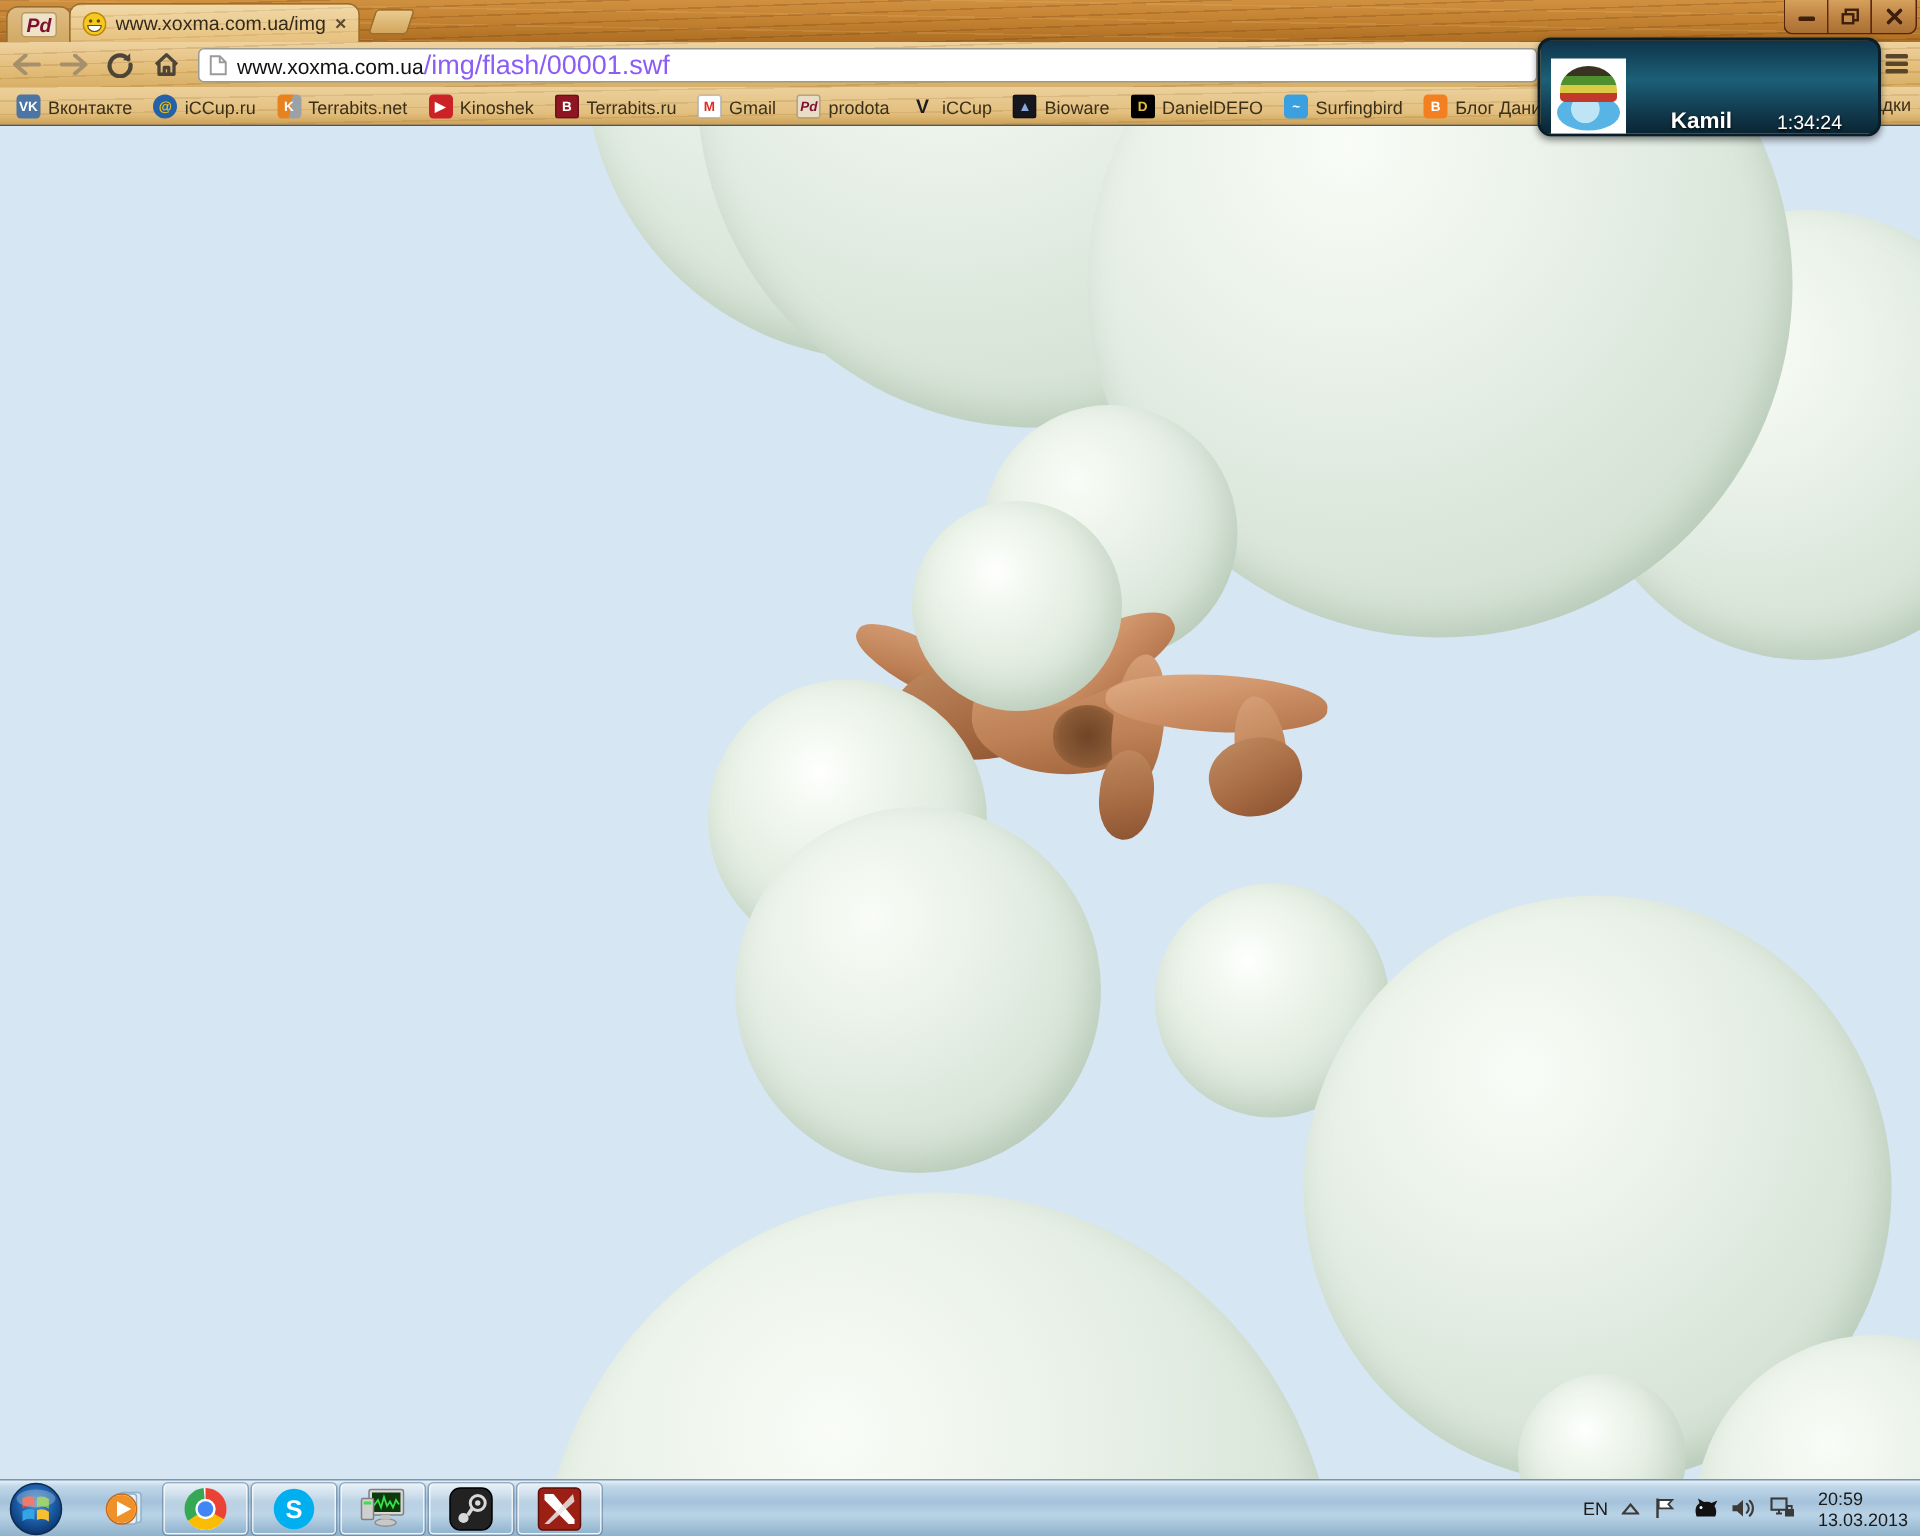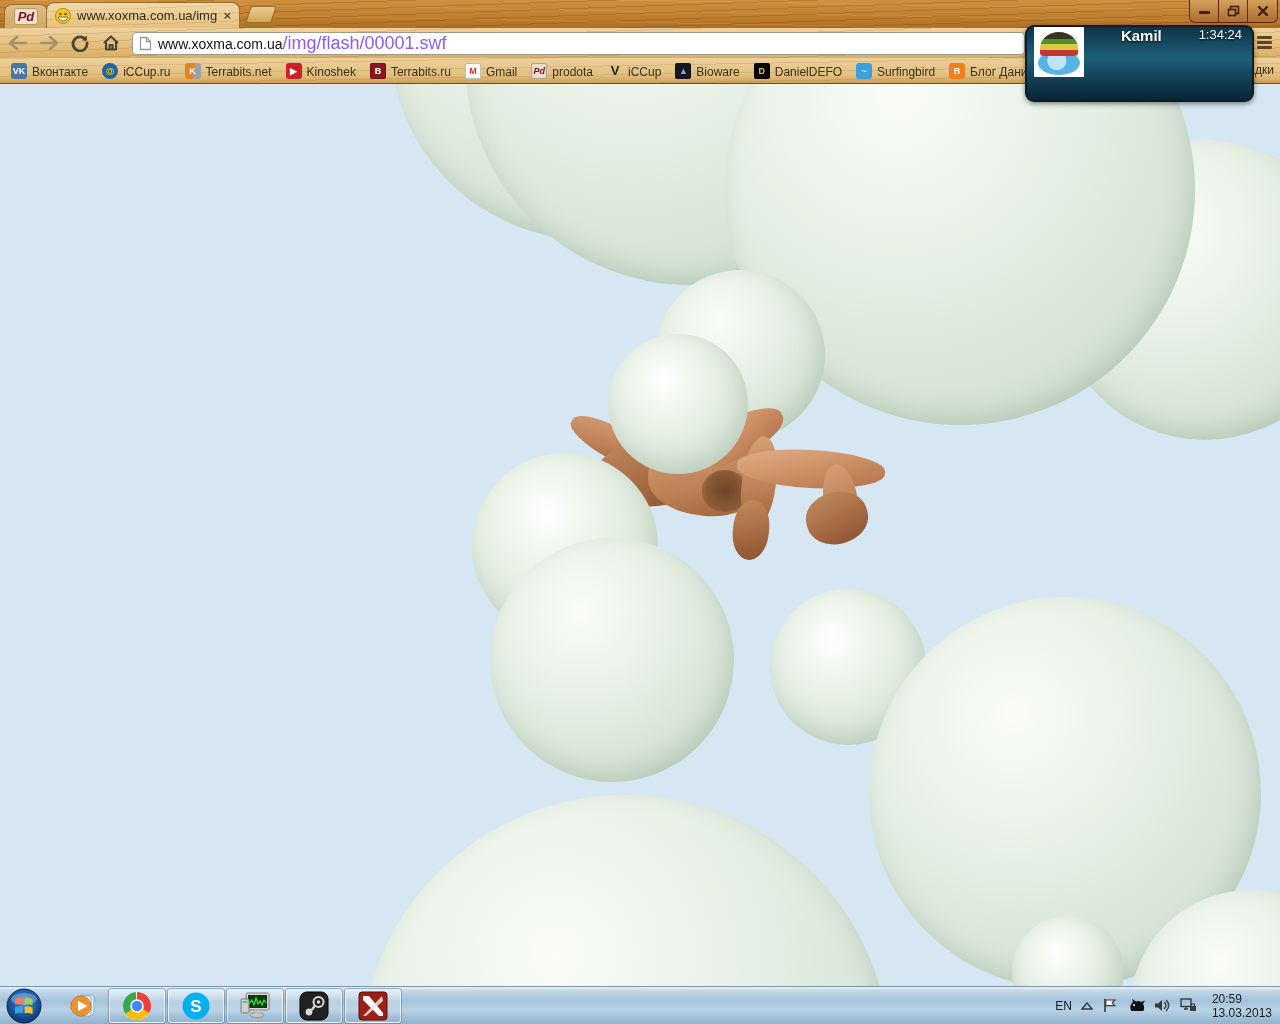--- a/index.html
+++ b/index.html
@@ -94,34 +94,34 @@
      background:radial-gradient(circle at 40% 33%, #ffffff 0%, #f4f9f2 16%, #e6efe4 42%, #d8e5d8 70%, #c8d8c9 100%);
   }
   .fig { position:absolute; border-radius:50% / 46%; }
   .fig.light { background:linear-gradient(165deg,#e2b18a 0%,#cd9066 50%,#b07048 100%); }
   .fig.mid   { background:linear-gradient(165deg,#d6a078 0%,#bf8156 55%,#9c6038 100%); }
   .fig.dark  { background:linear-gradient(165deg,#c08a60 0%,#a86c44 55%,#8a5230 100%); }
   .fig.shadow{ background:radial-gradient(circle,#6e4526 0%, #8a5a36 60%, rgba(138,90,54,0) 100%); }
 
   
   .skype-call {
-    position:absolute; left:1025px; top:25px; width:229px; height:77px; z-index:40;
+    position:absolute; left:1025px; top:25px; width:229px; height:66px; z-index:40;
     border-radius:9px; border:2px solid #0b1d27;
     background:linear-gradient(180deg,#0e3348 0%, #1c6078 42%, #123c50 75%, #0a2533 100%);
     box-shadow:0 2px 5px rgba(0,0,0,.45);
-    display:flex; align-items:flex-start;
+    display:flex; align-items:flex-end;
   }
   .sk-avatar { width:50px; height:50px; background:#ffffff; margin-left:7px; position:relative; overflow:hidden; flex:none; }
   .sk-hat { position:absolute; left:6px; top:5px; width:38px; height:24px;
      border-radius:19px 19px 4px 4px / 16px 16px 3px 3px;
      background:linear-gradient(180deg,#3b3322 0 28%, #4e8f2e 28% 52%, #d9c943 52% 76%, #c2392b 76% 100%); }
   .sk-body { position:absolute; left:4px; top:24px; width:42px; height:24px;
      border-radius:50%; background:radial-gradient(circle at 45% 40%, #bfe4f5 0 34%, #58b4e4 36% 100%); }
   .sk-name { flex:1; text-align:center; color:#ffffff; font-weight:bold; font-size:15px; text-shadow:0 1px 2px #000; }
-  .sk-timer { color:#ffffff; font-size:13px; margin-right:10px; text-shadow:0 1px 2px #000; }
+  .sk-timer { color:#ffffff; font-size:13px; margin-right:24px; text-shadow:0 1px 2px #000; }
 
   
   .taskbar {
     position:absolute; left:0; top:986px; width:1280px; height:38px;
     background:linear-gradient(180deg,#e6f1f9 0%, #c2d8ea 10%, #a4c2da 38%, #b9d3e6 62%, #8fb2cc 100%);
     border-top:1px solid #7795ac; display:flex; align-items:center;
   }
   .orb { width:38px; height:38px; margin-left:5px; position:relative; flex:none; }
   .tb-app { width:56px; height:34px; margin-left:3px; border-radius:3px;
      display:flex; align-items:center; justify-content:center;

